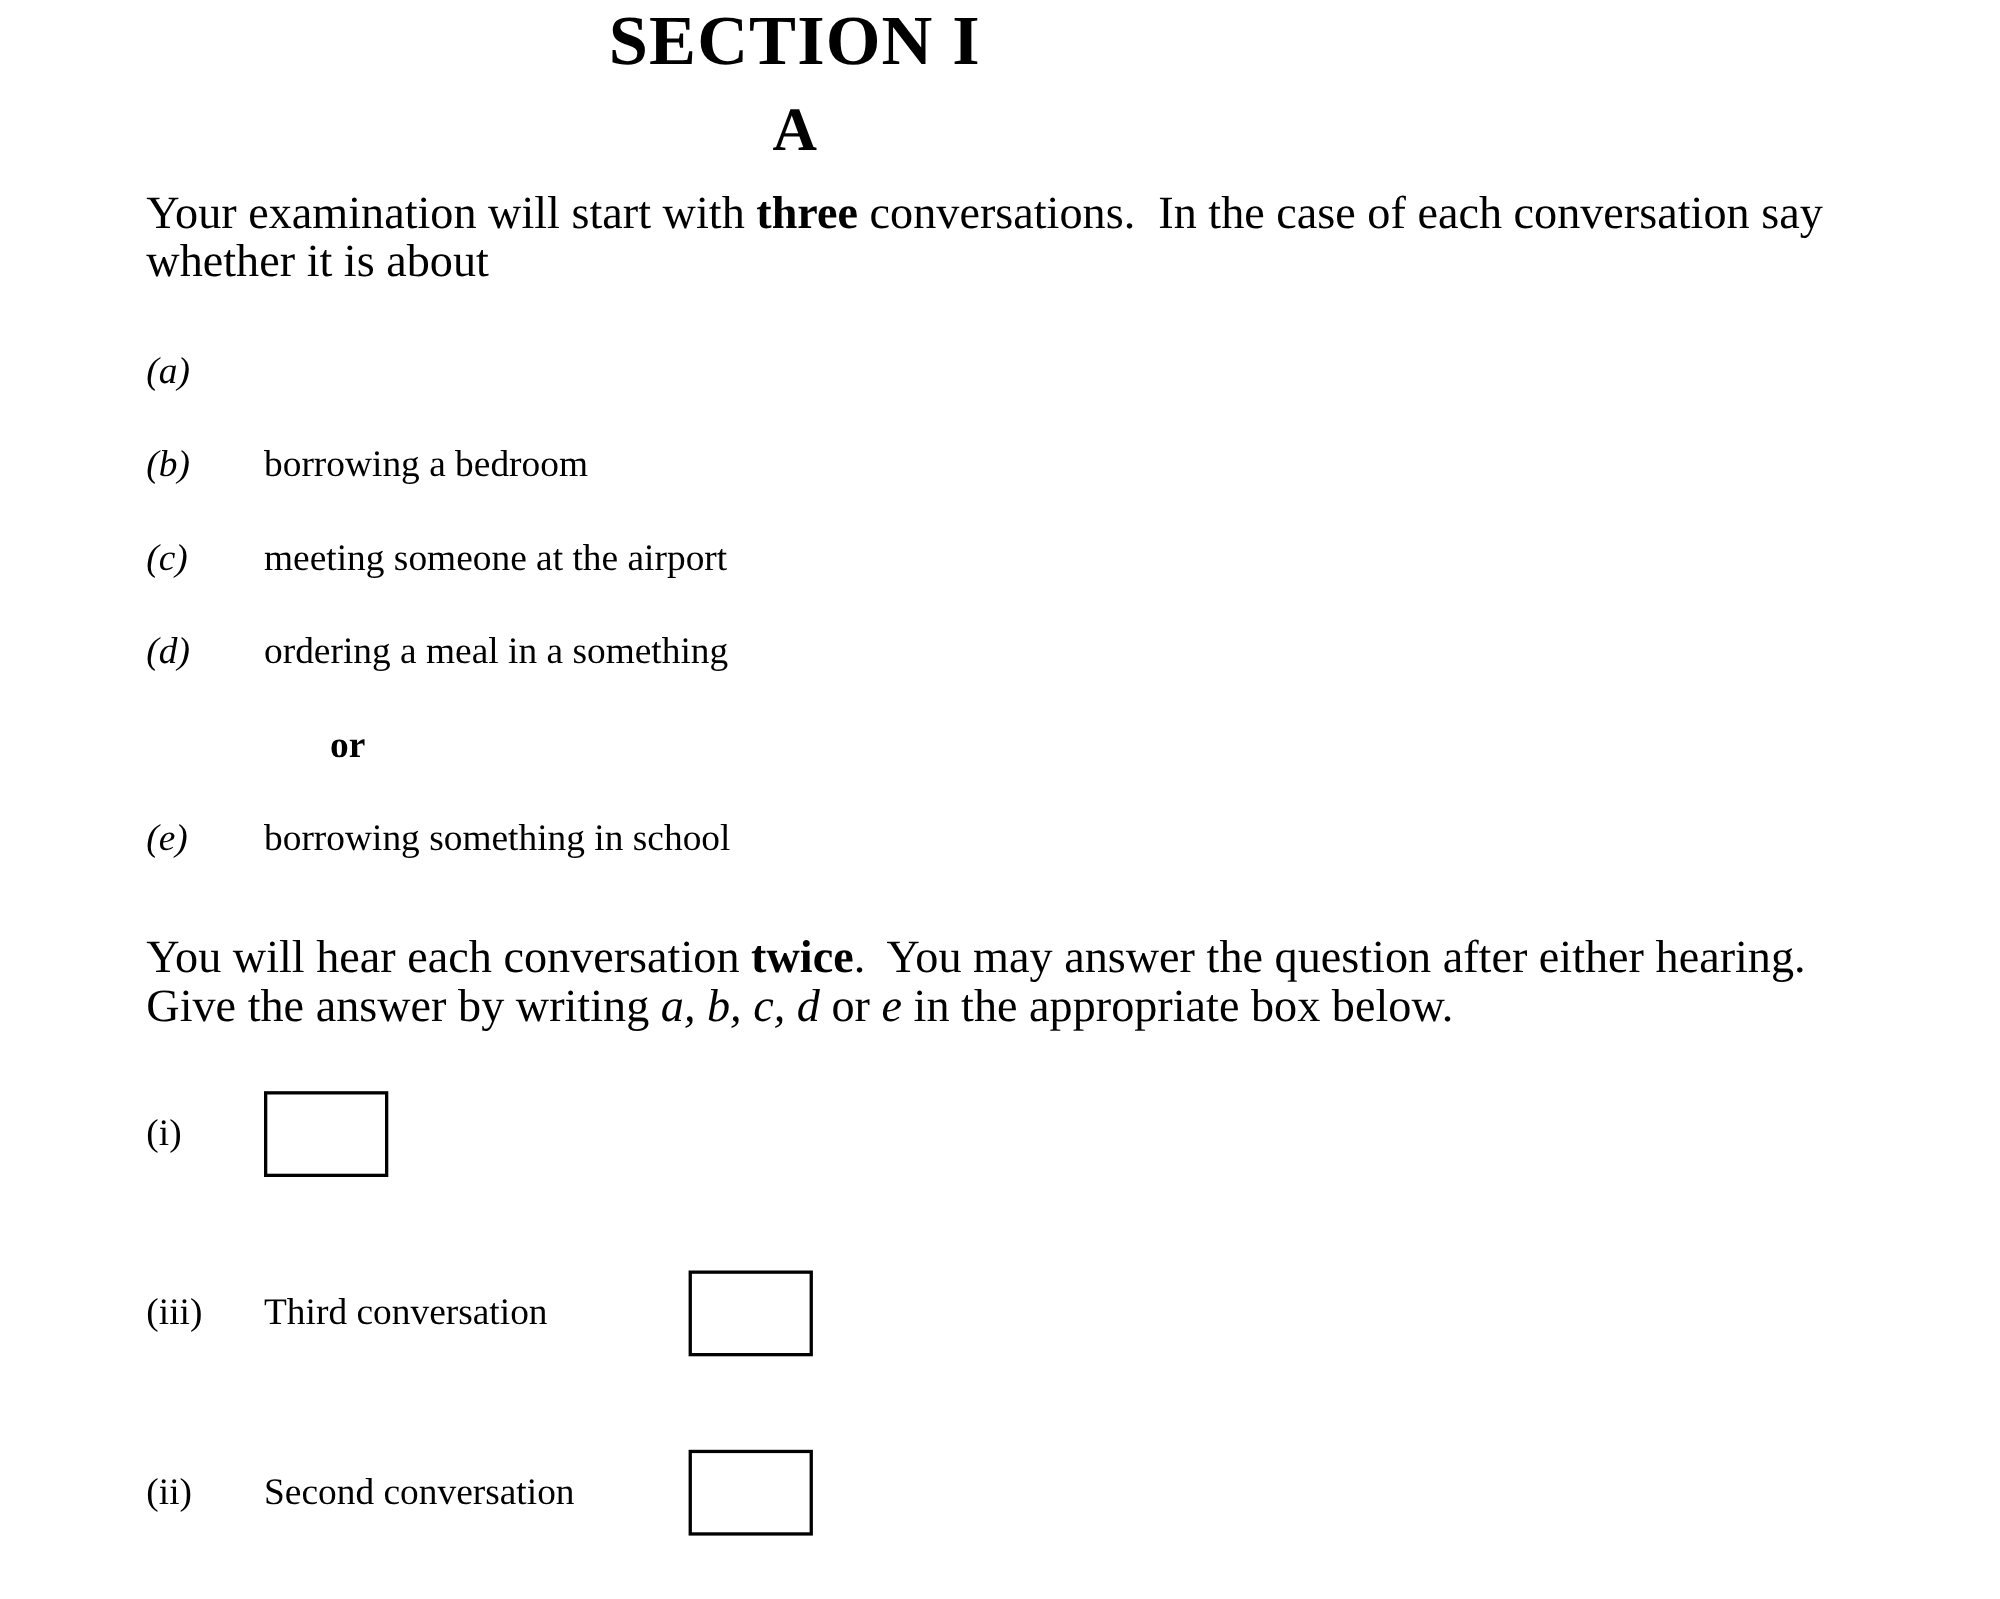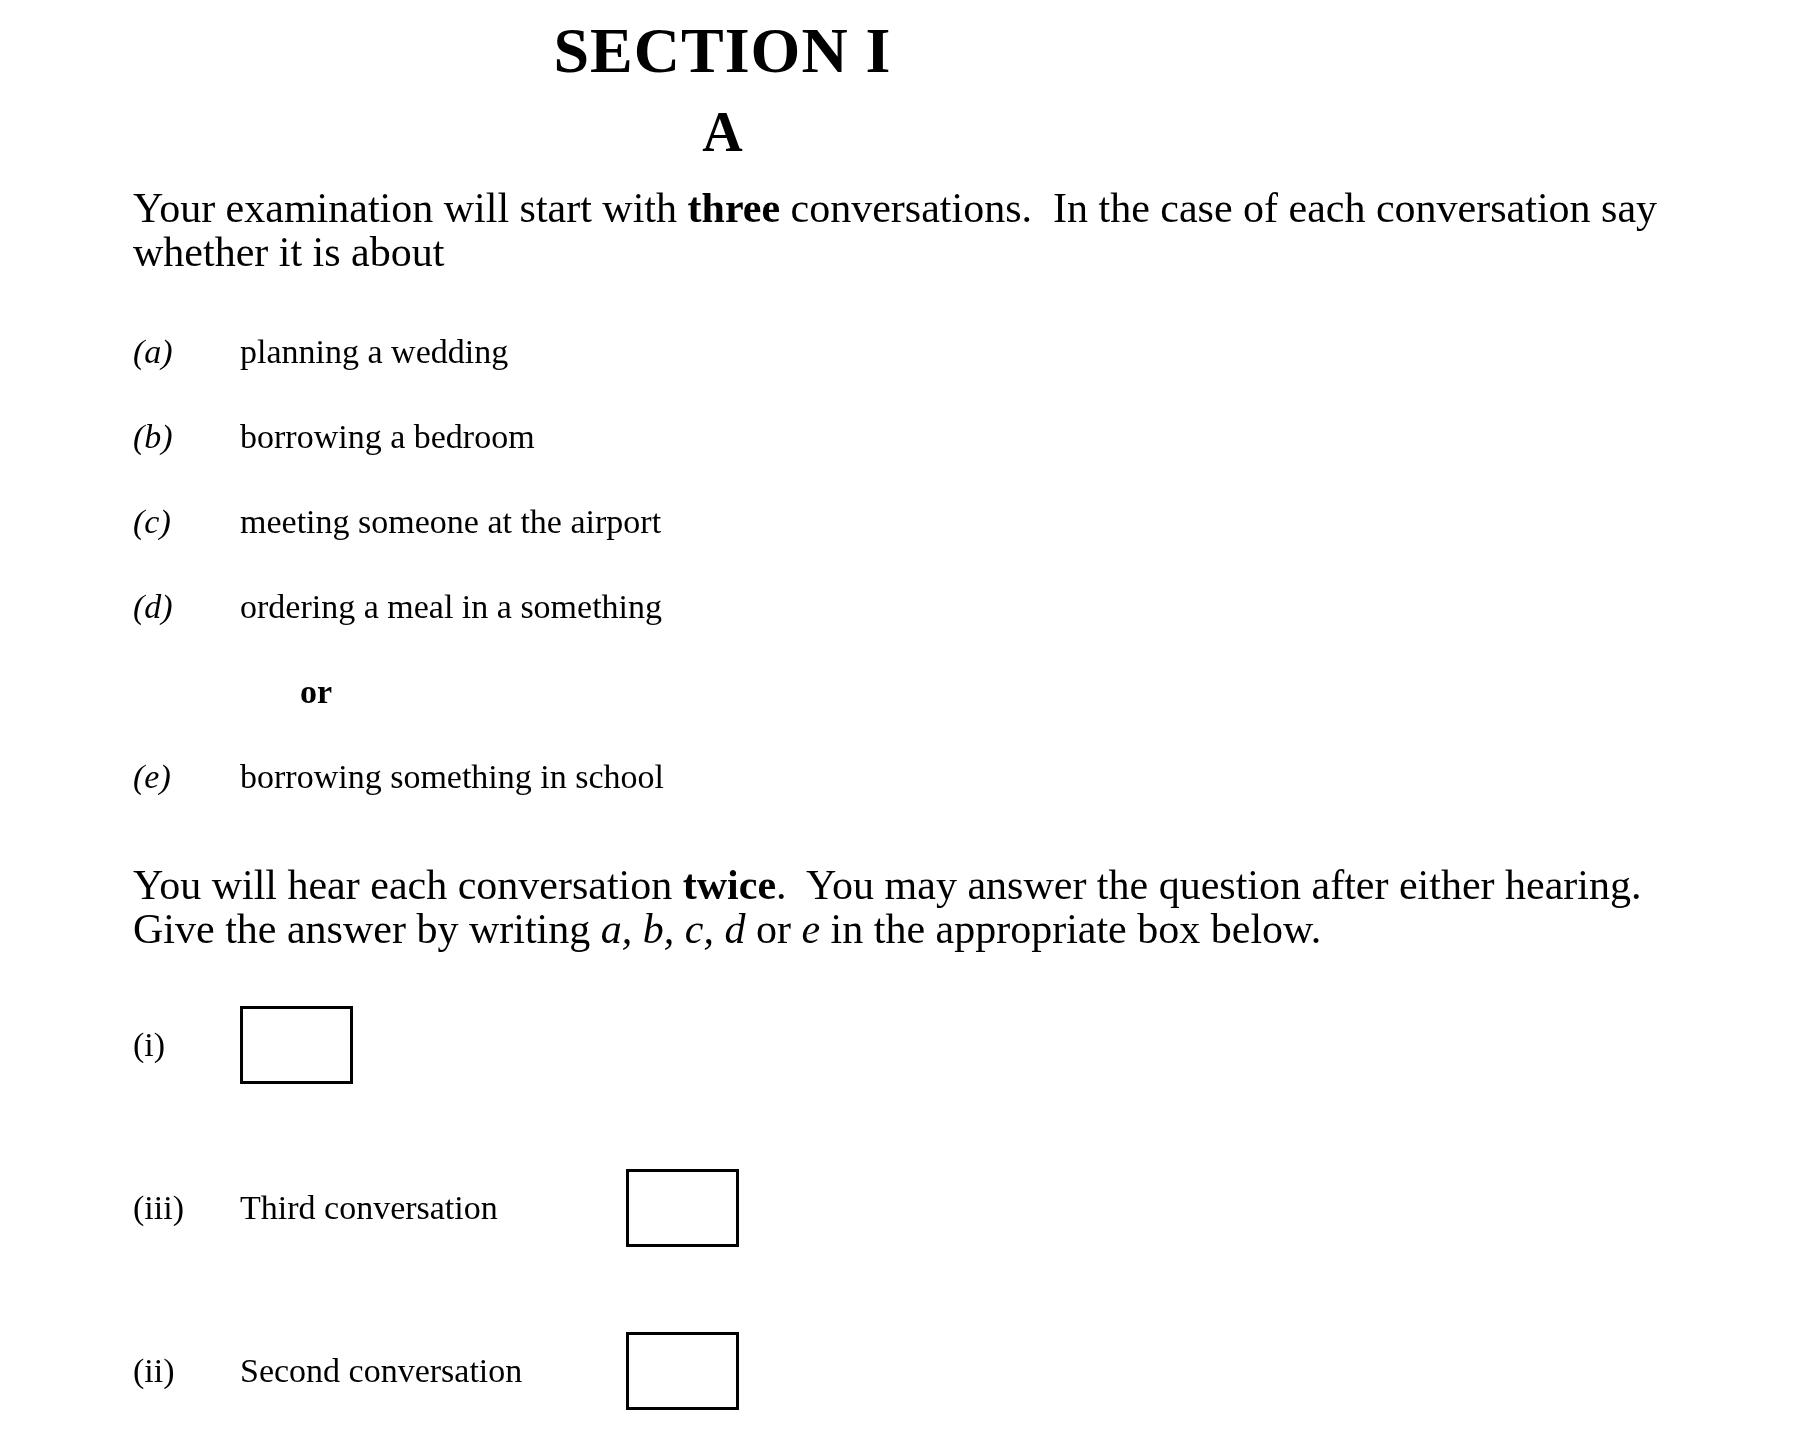--- a/index.html
+++ b/index.html
@@ -7,21 +7,20 @@
     width: 1818px;
     height: 1454px;
     background: #ffffff;
     color: #000000;
     font-family: "Liberation Serif", "DejaVu Serif", serif;
     overflow: hidden;
   }
   .page {
     width: 1445px;
     height: 1454px;
-    padding-top: 14px;
     position: relative;
   }
   .section-title {
     text-align: center;
     font-size: 64px;
     font-weight: bold;
     line-height: 1.15;
     letter-spacing: 1px;
   }
   .part-heading {
@@ -101,21 +100,20 @@
 <div class="page">
 
   <div class="section-title">SECTION I</div>
   <div class="part-heading">A</div>
 
   <p class="body-text intro-paragraph"><span>Your examination will start with </span><span class="bold">three</span><span> conversations.  In the case of each conversation say whether it is about</span></p>
 
   <div class="options">
     <div class="option-row">
       <span class="option-label">(a)</span>
-      <span class="option-text">planning a wedding</span>
     </div>
     <div class="option-row">
       <span class="option-label">(b)</span>
       <span class="option-text">borrowing a bedroom</span>
     </div>
     <div class="option-row">
       <span class="option-label">(c)</span>
       <span class="option-text">meeting someone at the airport</span>
     </div>
     <div class="option-row">

